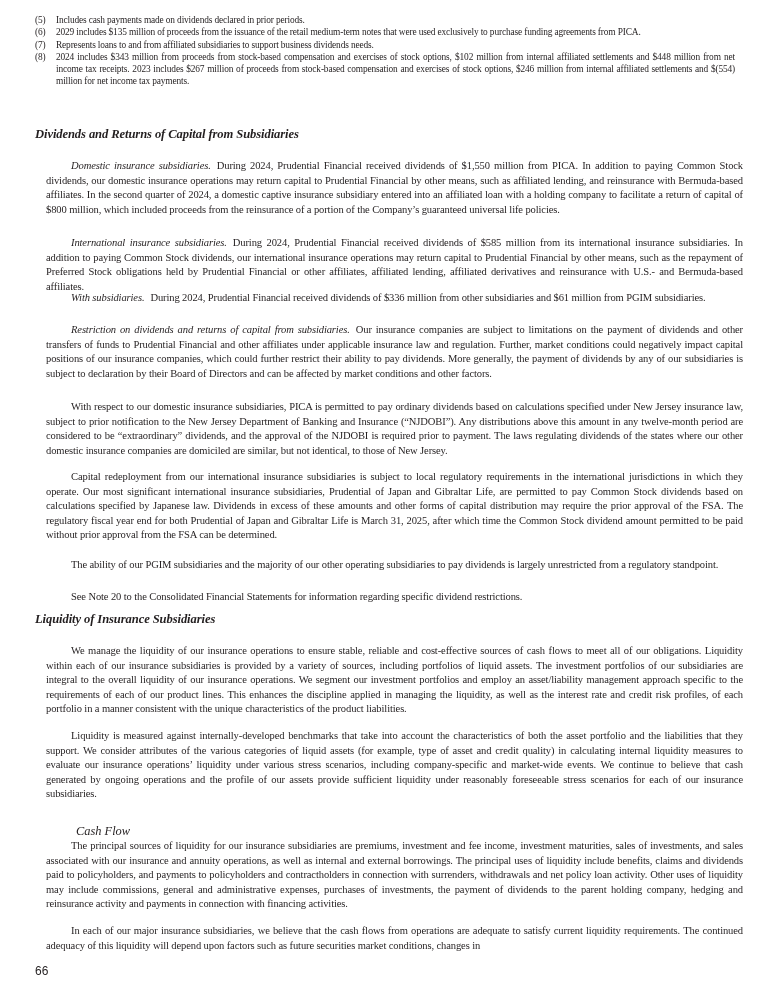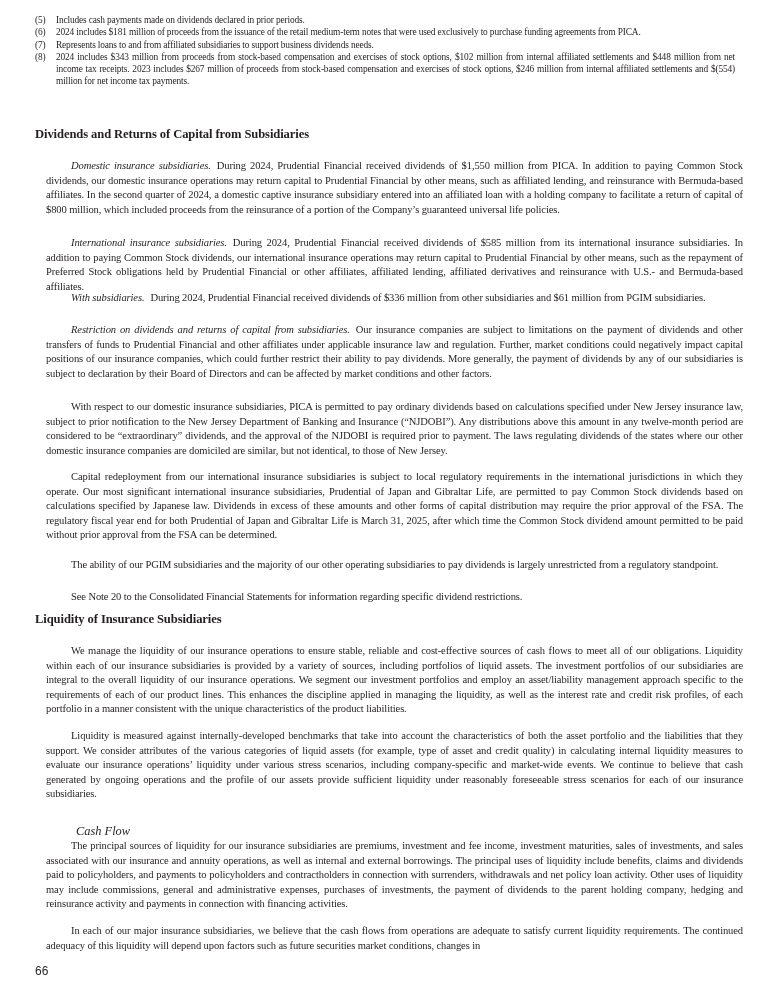--- a/index.html
+++ b/index.html
@@ -7,21 +7,21 @@
     width: 768px; height: 1004px; overflow: hidden; position: relative;
     font-family: "Liberation Serif", "DejaVu Serif", serif;
     color: #231f20;
   }
   .notes { position: absolute; left: 35px; top: 14px; width: 700px; font-size: 9.4px; line-height: 12.3px; letter-spacing: -0.15px; }
   .note { display: flex; margin: 0; }
   .note .num { width: 21px; flex: 0 0 21px; }
   .note .txt { flex: 1; text-align: justify; }
   h2 {
     position: absolute; left: 35px; margin: 0;
-    font-family: "Liberation Serif", serif; font-weight: bold;
+    font-family: "Liberation Serif", serif; font-style: italic; font-weight: bold;
     font-size: 12.6px; letter-spacing: -0.1px;
   }
   h3 {
     position: absolute; left: 60px; margin: 16px;
     font-family: "Liberation Serif", serif; font-style: italic; font-weight: normal;
     font-size: 12.4px;
   }
   .para {
     position: absolute; left: 35px; width: 697px; margin: 11px;
     font-size: 10.55px; line-height: 14.5px; text-align: justify; text-indent: 25px;
@@ -38,21 +38,21 @@
 </head>
 <body>
 
 <div class="notes">
   <div class="note">
     <span class="num">(5)</span>
     <span class="txt">Includes cash payments made on dividends declared in prior periods.</span>
   </div>
   <div class="note">
     <span class="num">(6)</span>
-    <span class="txt">2024 includes $181 million of proceeds from the issuance of the retail medium-term notes that were used exclusively to purchase funding agreements from PICA.</span>
+    <span class="txt">2029 includes $135 million of proceeds from the issuance of the retail medium-term notes that were used exclusively to purchase funding agreements from PICA.</span>
   </div>
   <div class="note">
     <span class="num">(7)</span>
     <span class="txt">Represents loans to and from affiliated subsidiaries to support business dividends needs.</span>
   </div>
   <div class="note">
     <span class="num">(8)</span>
     <span class="txt">2024 includes $343 million from proceeds from stock-based compensation and exercises of stock options, $102 million from internal affiliated settlements and $448 million from net income tax receipts. 2023 includes $267 million of proceeds from stock-based compensation and exercises of stock options, $246 million from internal affiliated settlements and $(554) million for net income tax payments.</span>
   </div>
 </div>

